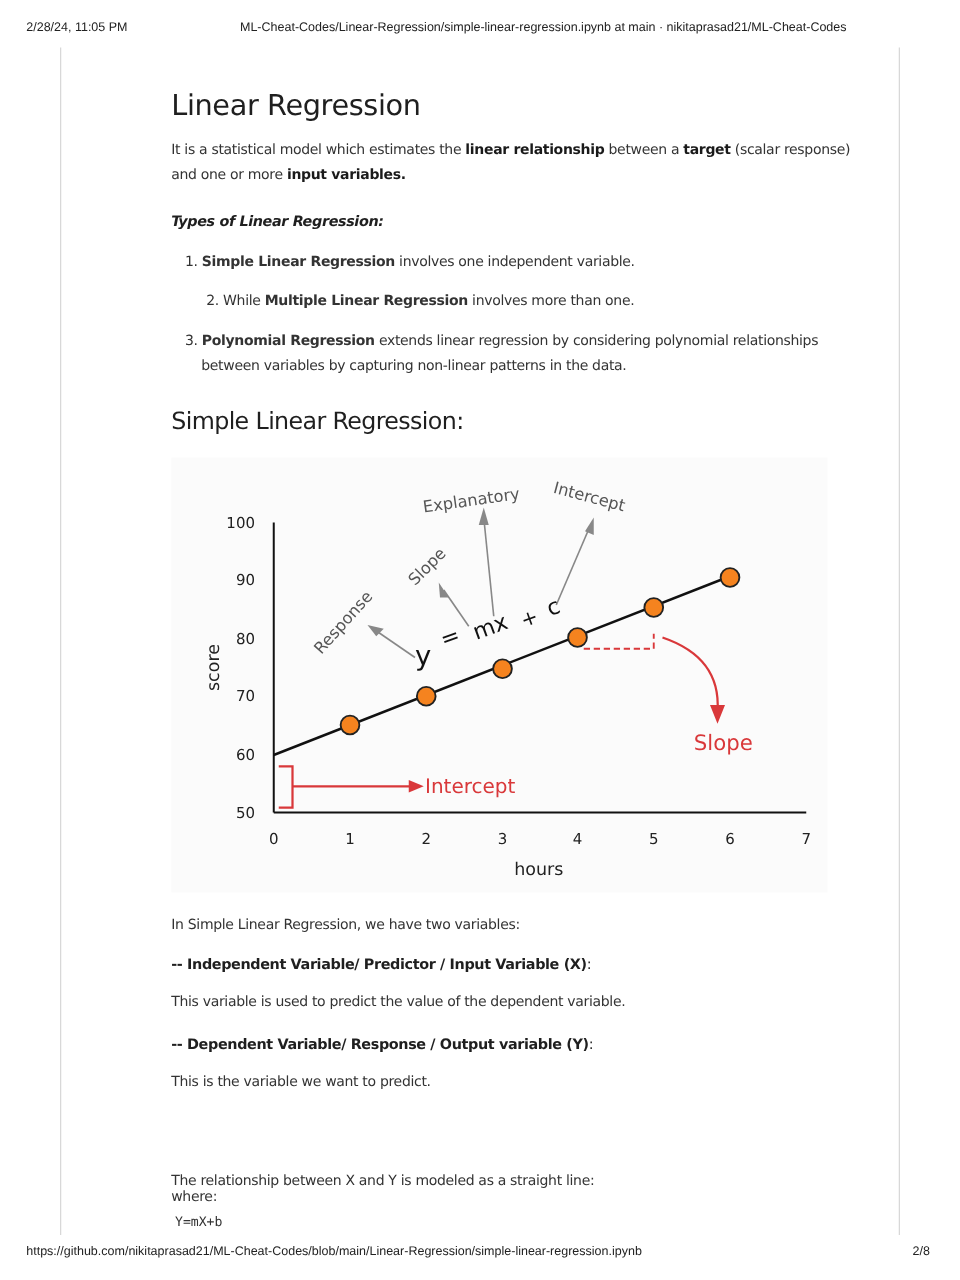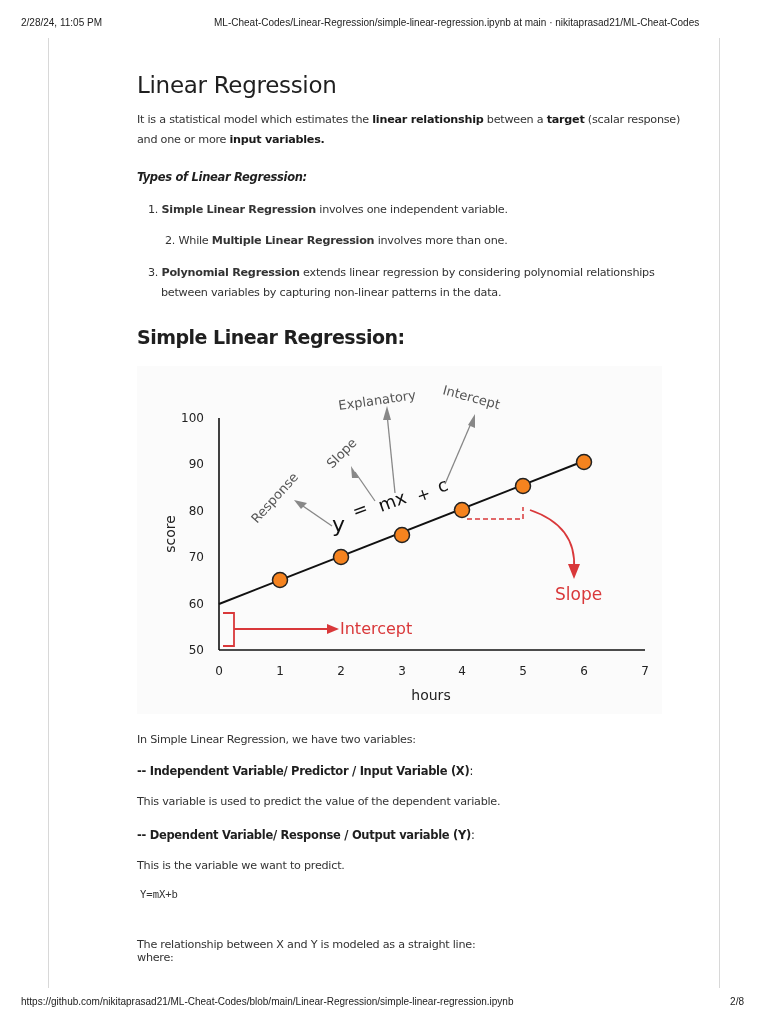--- a/index.html
+++ b/index.html
@@ -1,36 +1,36 @@
 <!DOCTYPE html>
 <html><head>
 <meta charset="utf-8">
 <style>
   * { margin: 0; padding: 0; box-sizing: border-box; }
   html, body { width: 768px; height: 1024px; background: #ffffff; overflow: hidden; }
   body { position: relative; font-family: "Liberation Sans", sans-serif; color: #222; }
 
   .print-header { position: absolute; top: 17px; left: 0; width: 768px; height: 14px; font-size: 10px; color: #222; }
   .print-header .date { position: absolute; left: 21px; }
-  .print-header .title { position: absolute; left: 214px; text-align: center; }
+  .print-header .title { position: absolute; left: 192px; text-align: center; }
 
   .print-footer { position: absolute; top: 996px; left: 0; width: 768px; font-size: 10px; color: #222; }
   .print-footer .url { position: absolute; left: 21px; }
   .print-footer .page { position: absolute; right: 24px; }
 
   .rule { position: absolute; top: 38px; height: 950px; width: 1px; background: #d8d8d8; }
   .rule.left { left: 48px; }
   .rule.right { left: 719px; }
 
   .content { position: absolute; left: 137px; top: 68px; width: 520px; font-family: "DejaVu Sans", sans-serif; }
   h1 { font-weight: normal; font-size: 23px; color: #1f1f1f; letter-spacing: -0.3px; position: absolute; top: 4px; left: 0; white-space: nowrap; }
   .para { position: absolute; font-size: 11.2px; line-height: 20px; color: #333; letter-spacing: -0.25px; white-space: nowrap; }
   .para b { color: #1a1a1a; }
   h3 { position: absolute; font-size: 11.5px; font-weight: bold; color: #1f1f1f; letter-spacing: -0.3px; white-space: nowrap; }
-  h2 { position: absolute; font-size: 19px; font-weight: bold; color: #1f1f1f; letter-spacing: -0.5px; white-space: nowrap; }
+  h2 { position: absolute; font-size: 19px; font-weight: normal; color: #1f1f1f; letter-spacing: -0.5px; white-space: nowrap; }
   .list-item { position: absolute; left: 11px; font-size: 11.2px; line-height: 20px; color: #333; letter-spacing: -0.25px; white-space: nowrap; }
   .list-item .num { color: #333; }
   .code { position: absolute; font-family: "DejaVu Sans Mono", monospace; font-size: 10.5px; color: #333; }
 
   .figure { position: absolute; left: 137px; top: 366px; width: 525px; height: 348px; background: #fbfbfb; }
   .figure svg { display: block; }
 </style>
 </head>
 <body>
 
@@ -64,21 +64,21 @@
   </div>
 
   <h2 style="top:258px;left:0;">Simple Linear Regression:</h2>
 
   <div class="para" style="top:662px;left:0;">In Simple Linear Regression, we have two variables:</div>
   <h3 style="top:696px;left:0;"><span>-- Independent Variable/ Predictor / Input Variable (X)</span><span style="font-weight:normal">:</span></h3>
   <div class="para" style="top:724px;left:0;">This variable is used to predict the value of the dependent variable.</div>
   <h3 style="top:760px;left:0;"><span>-- Dependent Variable/ Response / Output variable (Y)</span><span style="font-weight:normal">:</span></h3>
   <div class="para" style="top:788px;left:0;text-align:right;">This is the variable we want to predict.</div>
   <div class="para" style="top:819px;left:0;margin-top:48px;">The relationship between X and Y is modeled as a straight line:</div>
-  <div class="code" style="top:820px;left:3px;">Y=mX+b</div>
+  <div class="code" style="top:904px;left:3px;">Y=mX+b</div>
   <div class="para" style="top:880px;left:0;">where:</div>
 </div>
 
 <div class="figure">
   <svg width="525" height="348" viewBox="0 0 525 348">
 
     <line x1="82" y1="52" x2="82" y2="284" stroke="#111" stroke-width="1.6"></line>
     <line x1="82" y1="284" x2="508" y2="284" stroke="#111" stroke-width="1.6"></line>
 
     <g font-family="DejaVu Sans, sans-serif" font-size="12" fill="#222" text-anchor="end">

